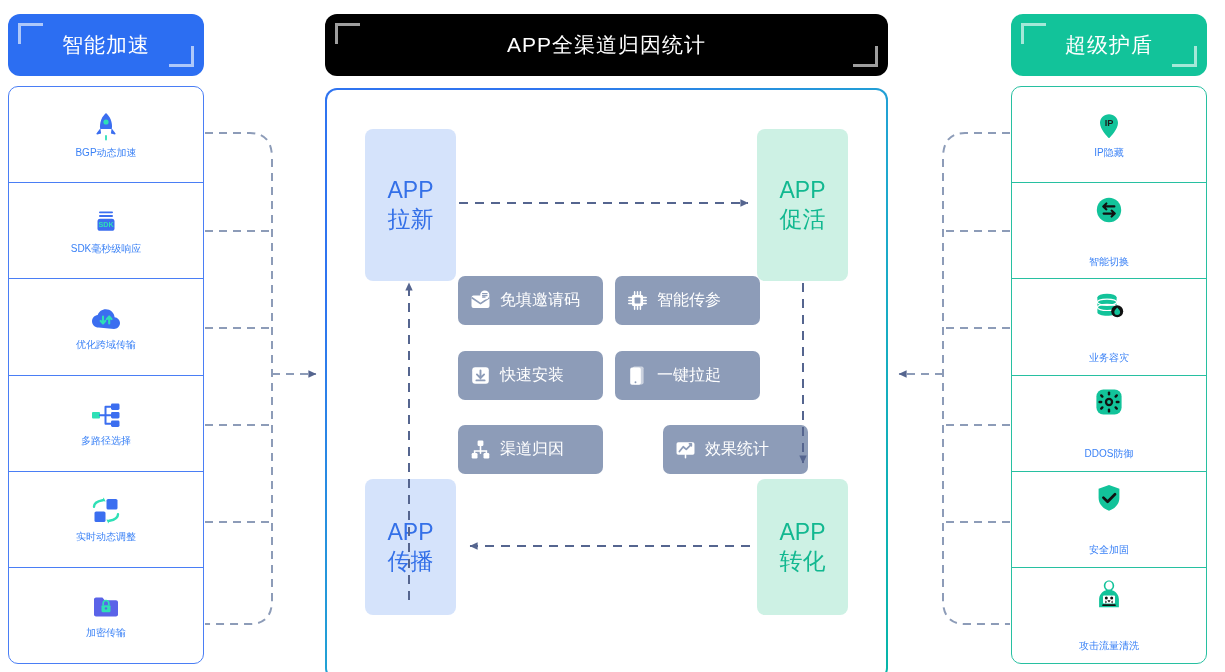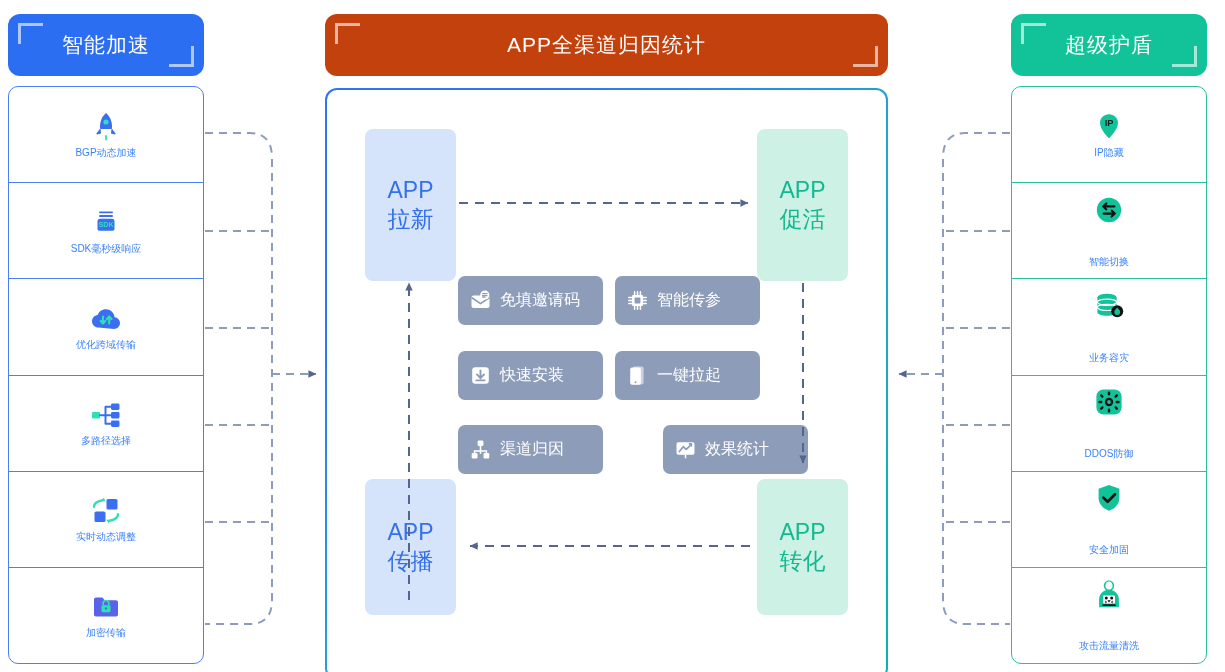--- a/index.html
+++ b/index.html
@@ -21,21 +21,21 @@
     font-size:21px;
     letter-spacing:1px;
     box-sizing:border-box;
   }
   .hdr .brk{position:absolute;width:22px;height:18px;pointer-events:none;}
   .hdr .brk.tl{left:10px;top:9px;border-left:3px solid rgba(255,255,255,.62);border-top:3px solid rgba(255,255,255,.62);}
   .hdr .brk.br{right:10px;bottom:9px;border-right:3px solid rgba(255,255,255,.62);border-bottom:3px solid rgba(255,255,255,.62);}
 
   .hdr-blue{background:#2c6ef2;}
   .hdr-green{background:#12c39a;}
-  .hdr-gray{background:#c2410c;}
+  .hdr-gray{background:#000000;}
 
   
   .sidepanel{
     position:absolute;
     box-sizing:border-box;
     border-radius:10px;
     background:#fff;
     overflow:hidden;
     display:flex;flex-direction:column;
   }

